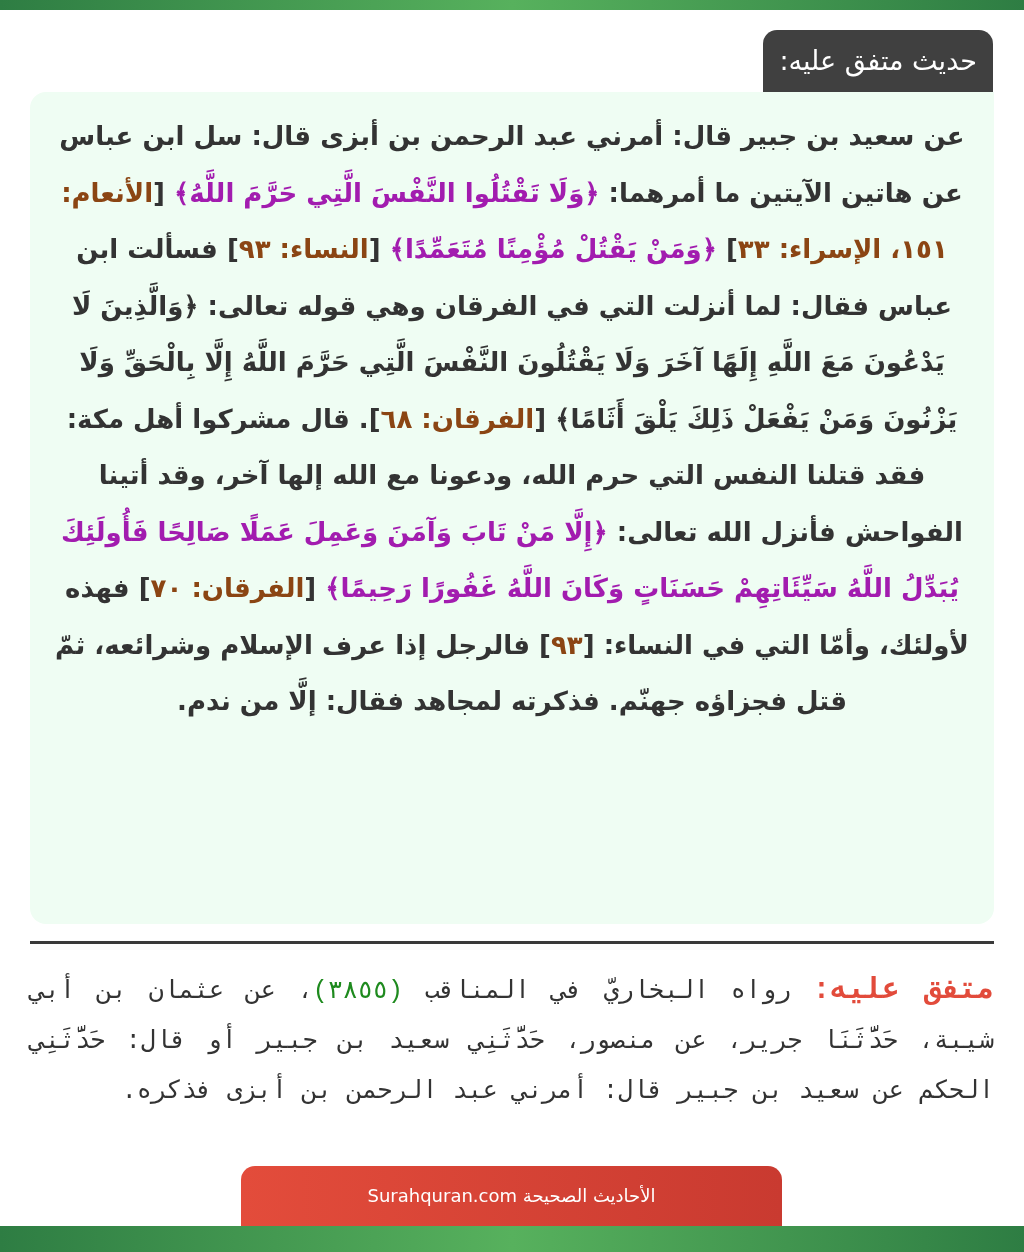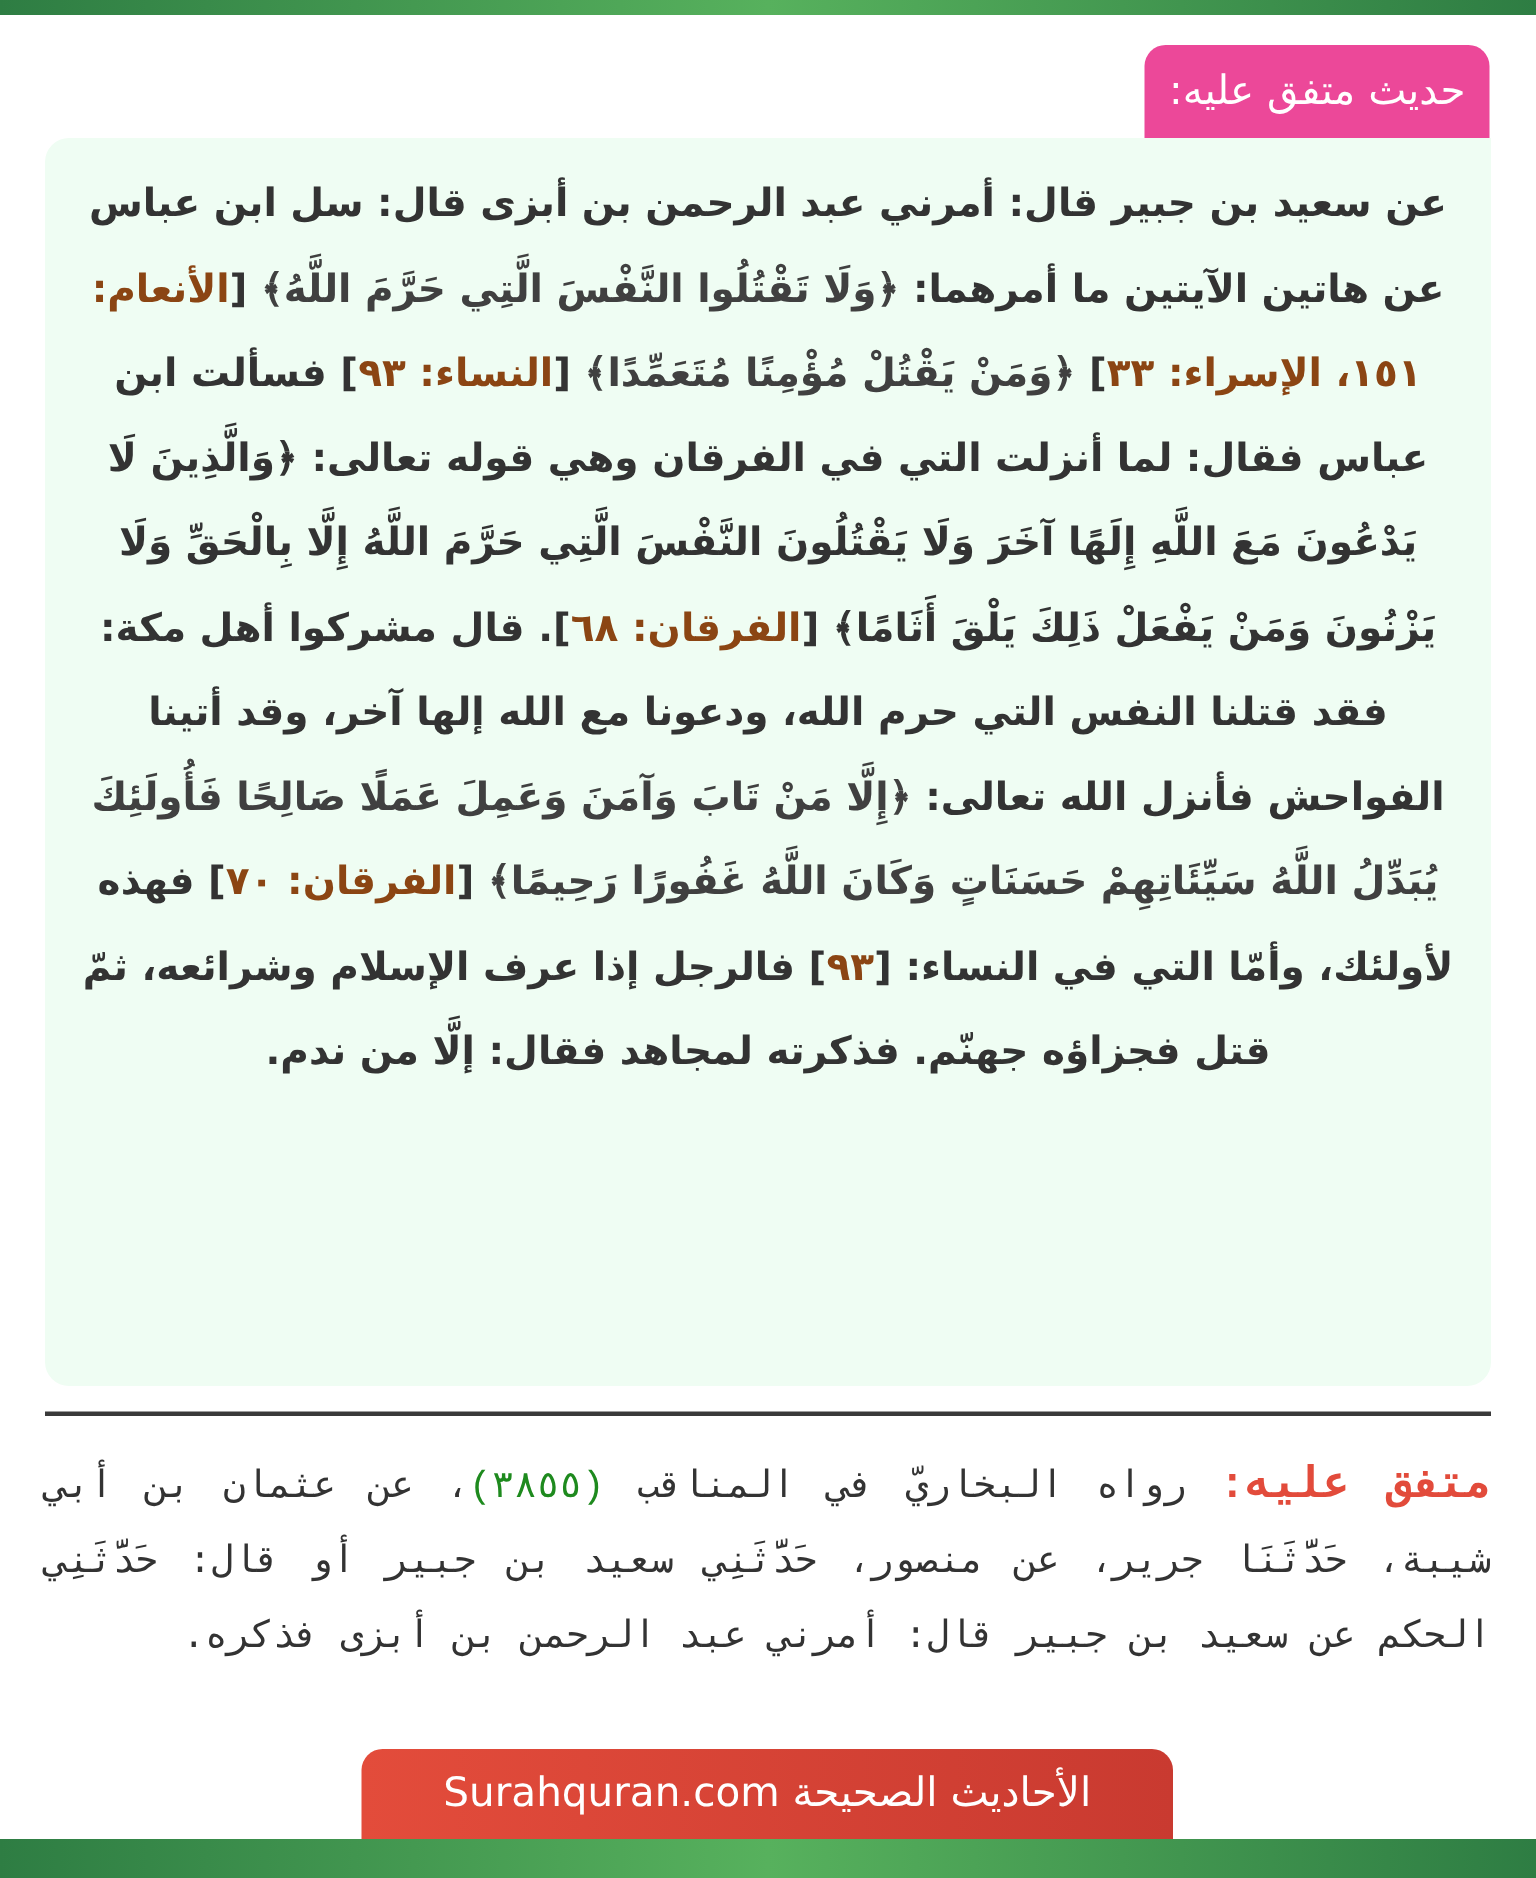--- a/index.html
+++ b/index.html
@@ -12,60 +12,60 @@
     position: absolute; left: 0; top: 0; width: 1024px; height: 10px;
     background: linear-gradient(90deg, #2e7d43 0%, #57b15d 50%, #2e7d43 100%);
   }
   .bottom-bar {
     position: absolute; left: 0; top: 1226px; width: 1024px; height: 26px;
     background: linear-gradient(90deg, #2e7d43 0%, #57b15d 50%, #2e7d43 100%);
   }
   .header-label {
     position: absolute; right: 31px; top: 30px; height: 70px;
     padding: 0 16px;
-    background: #ec4899; color: #ffffff;
+    background: #404040; color: #ffffff;
     border-radius: 14px 14px 0 0;
     font-size: 27px; line-height: 62px;
     direction: rtl;
   }
   .hadith-box {
     position: absolute; left: 30px; top: 92px; width: 964px; height: 832px;
     background: #effdf3;
     border-radius: 16px 0 16px 16px;
     box-sizing: border-box;
     padding: 16px 24px 0 24px;
   }
   .hadith-text {
     direction: rtl; text-align: center;
     font-size: 26px; font-weight: bold; line-height: 56.5px;
     color: #333333;
     margin: 0;
   }
-  .ayah { color: #404040; }
+  .ayah { color: #a21caf; }
   .ayah-plain { color: #333333; }
   .ref { color: #8b4513; }
   .bracket { color: #333333; }
   .divider {
     position: absolute; left: 30px; top: 941px; width: 964px; height: 3px;
     background: #3a3a3a;
   }
   .source {
     position: absolute; left: 30px; top: 966px; width: 964px;
     direction: rtl; text-align: justify; text-align-last: right;
     font-size: 25px; line-height: 50px; color: #333333;
     margin: 0;
     font-family: Liberation Mono, monospace;
   }
   .source .label { color: #e24b3b; font-weight: bold; font-size: 29px; }
   .source .num { color: #1e8a1e; }
   .footer-badge {
     position: absolute; left: 241px; top: 1166px; width: 541px; height: 60px;
     background: linear-gradient(90deg, #e34c3b 0%, #c93a30 100%);
     border-radius: 14px 14px 0 0;
-    color: #ffffff; font-size: 27px; line-height: 60px; text-align: center;
+    color: #ffffff; font-size: 18px; line-height: 60px; text-align: center;
     direction: rtl;
   }
 </style>
 </head>
 <body>
 
 <div class="top-bar"></div>
 
 <div class="header-label">حديث متفق عليه:</div>
 

